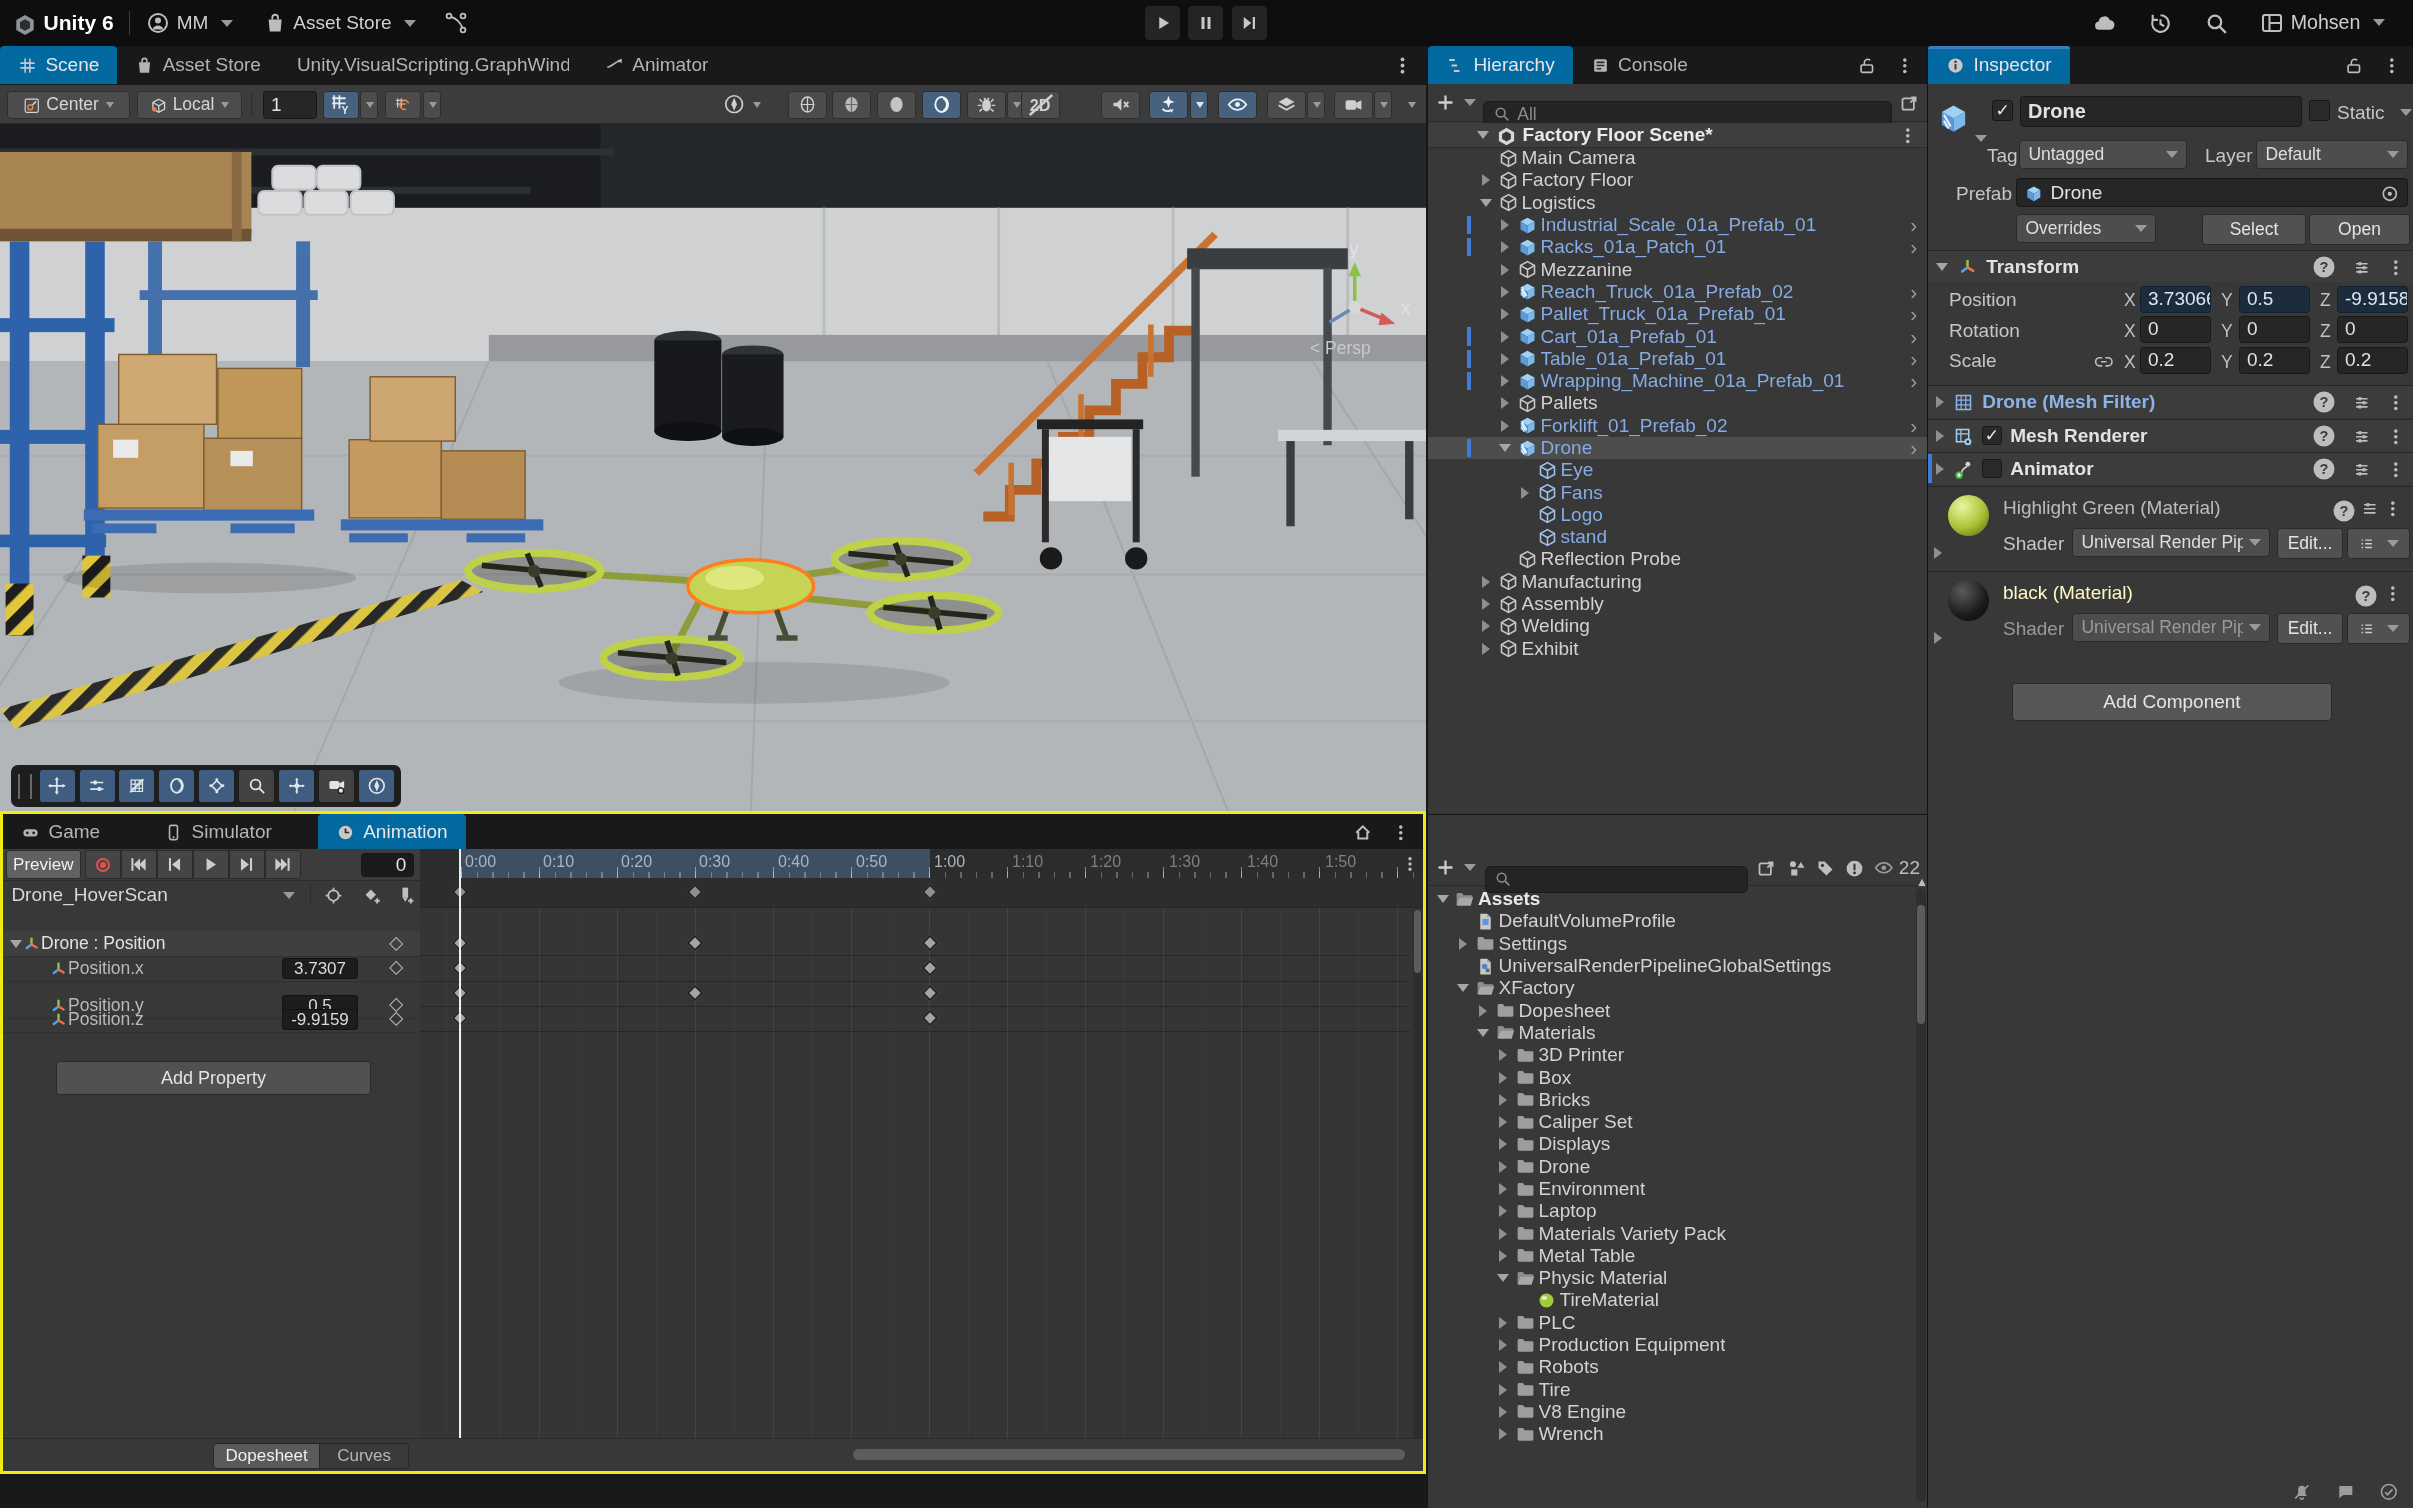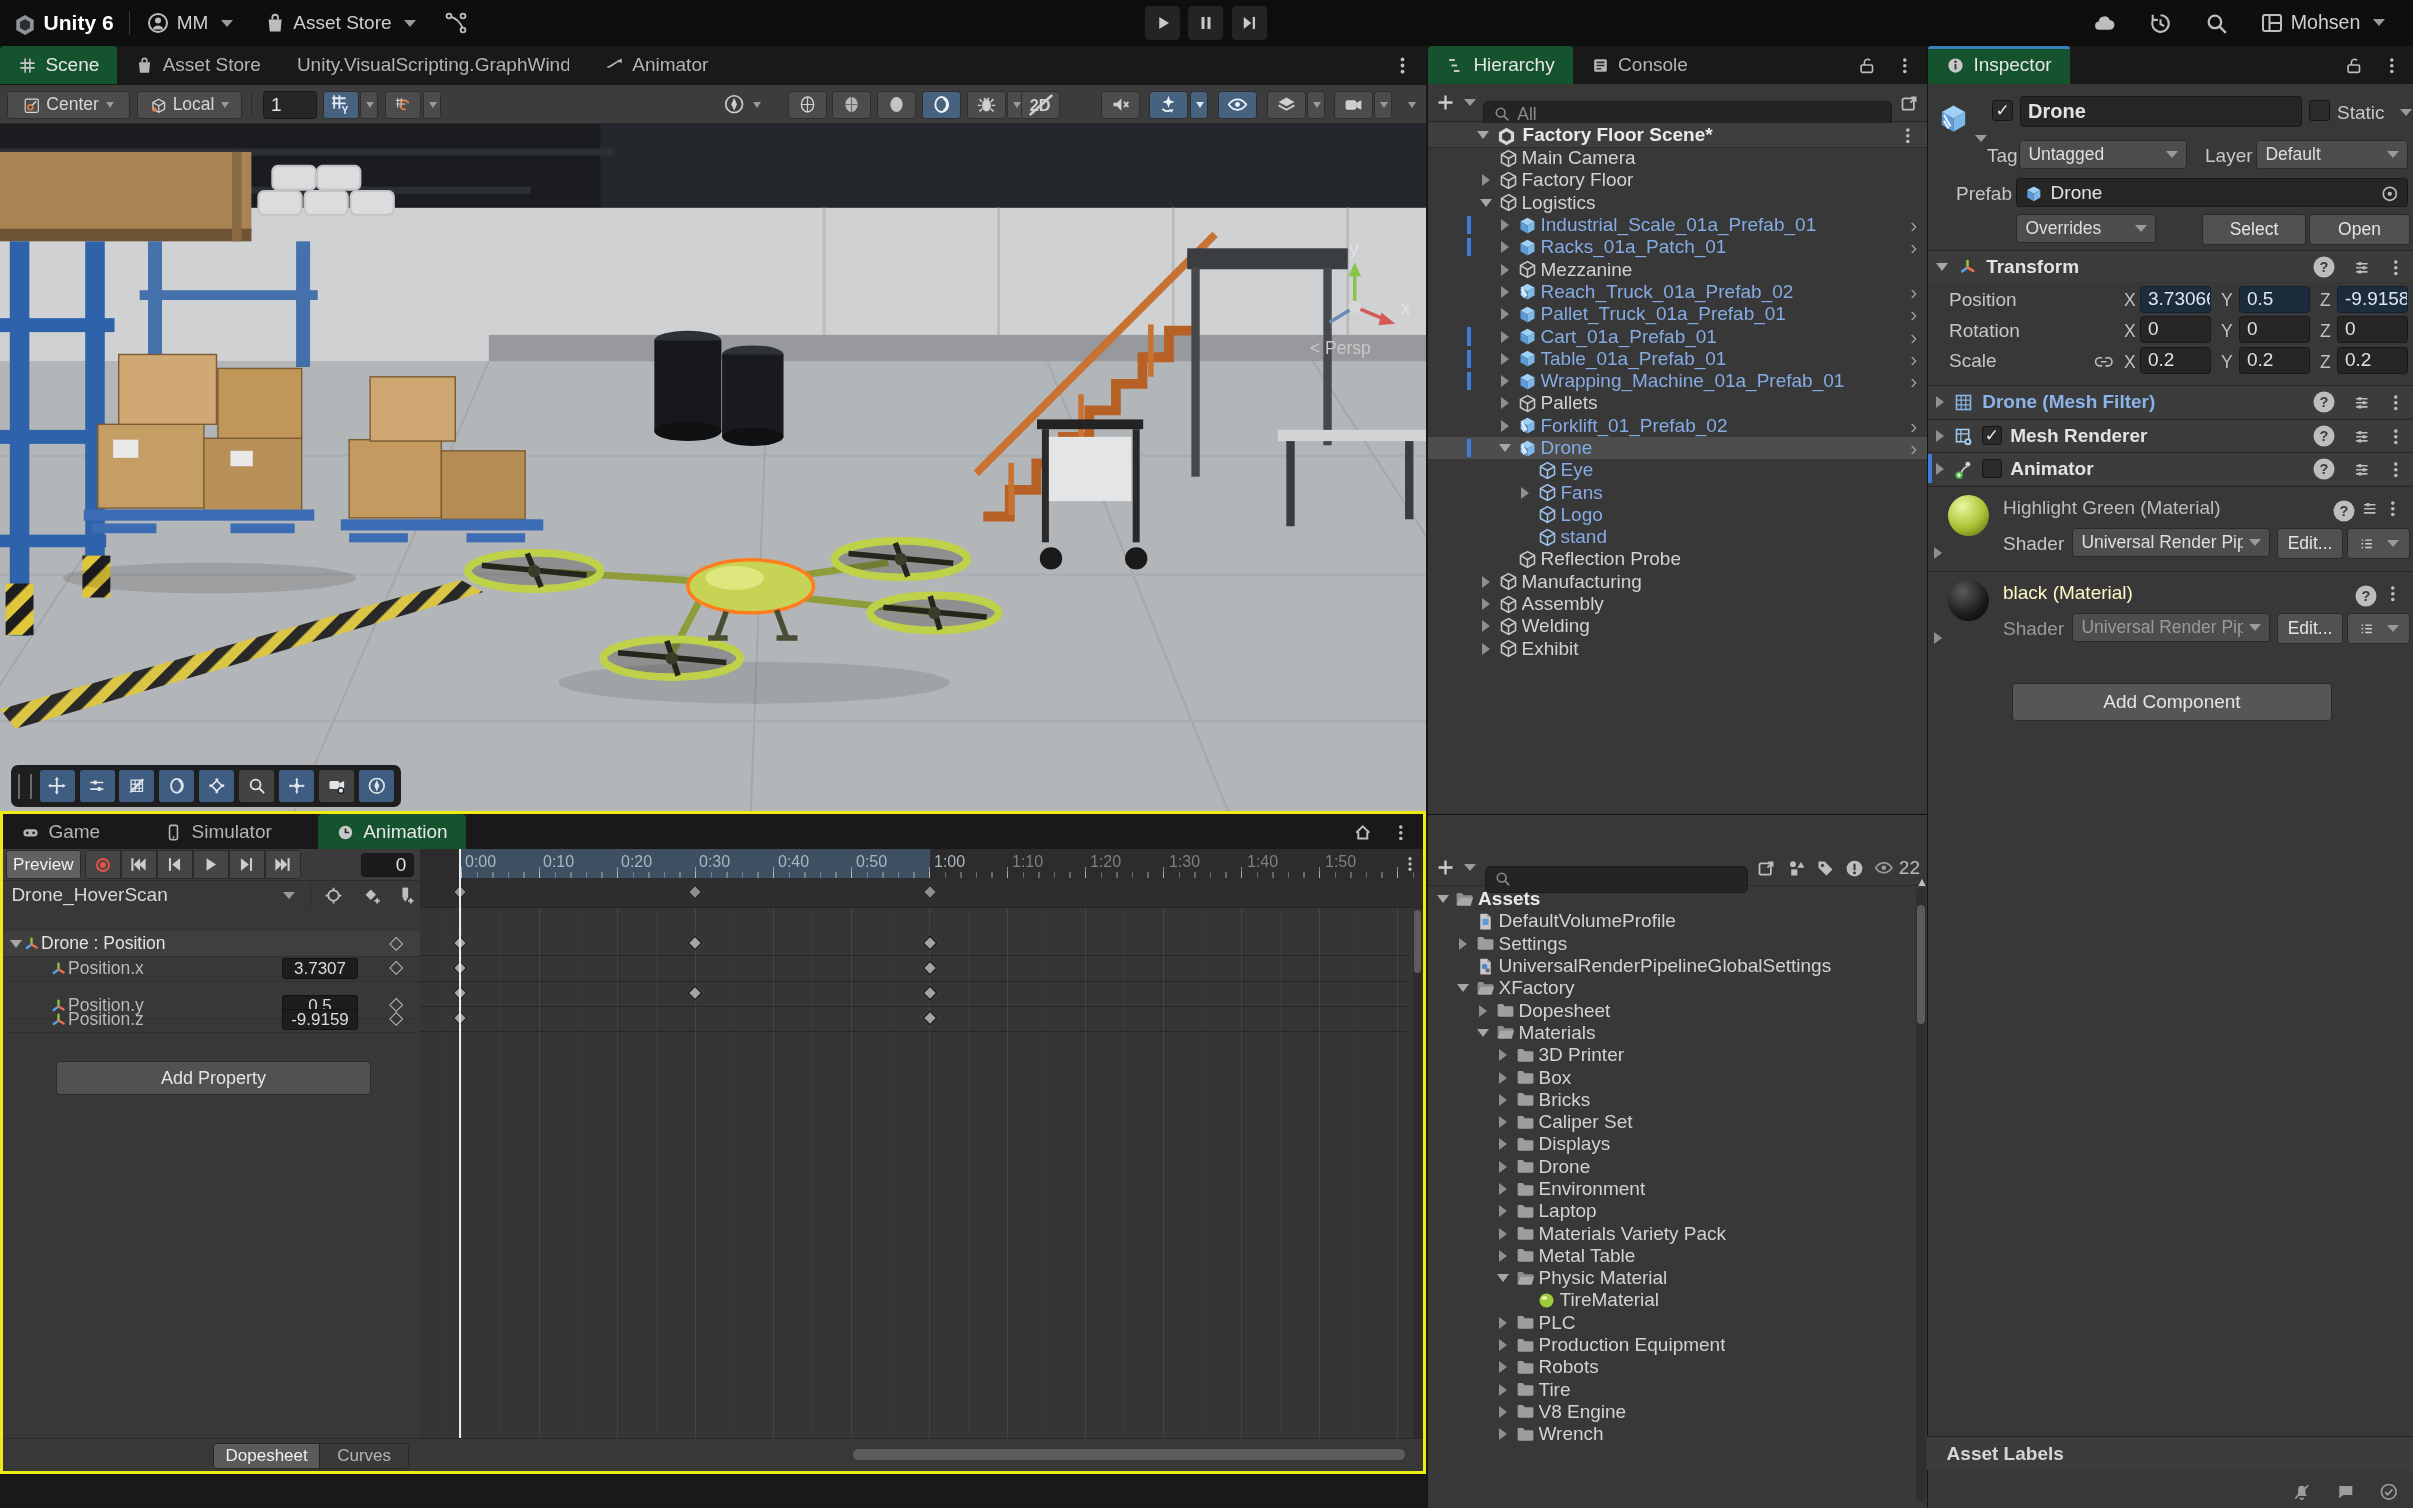--- a/index.html
+++ b/index.html
@@ -13,21 +13,21 @@
   #topbar{position:absolute;left:0;top:0;width:2413px;height:46px;background:#0e0e0e;display:flex;align-items:center;}
   #topbar .sep{width:1.4px;height:24px;background:#3a3a3a;margin:0 15.4px;}
   .tb-item{display:flex;align-items:center;gap:7px;color:#cfcfcf;}
   .caret{width:0;height:0;border-left:6.3px solid transparent;border-right:6.3px solid transparent;border-top:7.7px solid #9a9a9a;display:inline-block;margin-left:5.6px;}
   #transport{position:absolute;left:1145px;top:6.3px;display:flex;gap:8.4px;}
   .tr-btn{width:35px;height:34px;background:#242424;border-radius:4.2px;display:flex;align-items:center;justify-content:center;color:#c6c6c6;font-size:18px;}
   #topbar-right{position:absolute;right:28px;top:0;height:46px;display:flex;align-items:center;gap:31px;color:#bdbdbd;font-size:19.6px;}
   
   .tabstrip{position:absolute;left:0;top:0;right:0;height:38px;background:#191919;display:flex;align-items:flex-end;}
   .tab{height:38px;display:flex;align-items:center;gap:8.4px;padding:0 18px;color:#b4b4b4;background:transparent;font-size:19px;white-space:nowrap;}
-  .tab.active{background:#14532d;color:#e6e6e6;border-radius:4.2px 4.2px 0 0;position:relative;}
+  .tab.active{background:#0369a1;color:#e6e6e6;border-radius:4.2px 4.2px 0 0;position:relative;}
   .tab.active.focusline:before{content:"";position:absolute;left:0;top:0;right:0;height:2.8px;background:#3d7ec0;border-radius:4.2px 4.2px 0 0;}
   .strip-icons{margin-left:auto;display:flex;align-items:center;gap:18px;padding-right:12.6px;color:#bdbdbd;align-self:center;}
   
   #scene-tabs{left:0;top:46px;width:1426px;}
   #scene-toolbar{position:absolute;left:0;top:85px;width:1426px;height:38px;background:#3c3c3c;border-bottom:1.4px solid #282828;}
   .stb{position:absolute;top:5.6px;height:28px;background:#4c4c4c;border:0.7px solid #2e2e2e;border-radius:3.5px;display:flex;align-items:center;justify-content:center;gap:5.6px;color:#d6d6d6;font-size:17.5px;padding:0 7px;box-sizing:border-box;}
   .stb.icon-only{padding:0;}
   .stb.blue{background:#47627f;}
   .stb.noborder{background:transparent;border:none;}
   .stb .caret{border-left-width:4.9px;border-right-width:4.9px;border-top-width:6.3px;margin-left:1.4px;}
@@ -1238,23 +1238,20 @@
           </svg>
           <span class="caret"></span>
         </div>
     </div>
 
     <div class="btn abs" style="left:84px;top:637px;width:318px;height:36px;font-size:19px;background:#565656;">
         <span>Add Component</span>
       </div>
   </div>
 
-  <div id="asset-labels">
-      <span>Asset Labels</span>
-    </div>
   <div id="statusicons">
     <span><svg class="ic" viewBox="0 0 24 24">
           <path d="M6 17h12l-1.5-3V9a4.5 4.5 0 0 0-9 0v5z" fill="#9c9c9c"></path>
           <path d="M10 19a2 2 0 0 0 4 0" stroke="#9c9c9c" stroke-width="2" fill="none"></path>
           <path d="M4 20L20 4" stroke="#9c9c9c" stroke-width="2"></path>
         </svg></span>
     <span><svg class="ic" viewBox="0 0 24 24">
           <path d="M4 5h16v11H9l-5 4z" fill="#9c9c9c"></path>
         </svg></span>
     <span><svg class="ic" viewBox="0 0 24 24">

